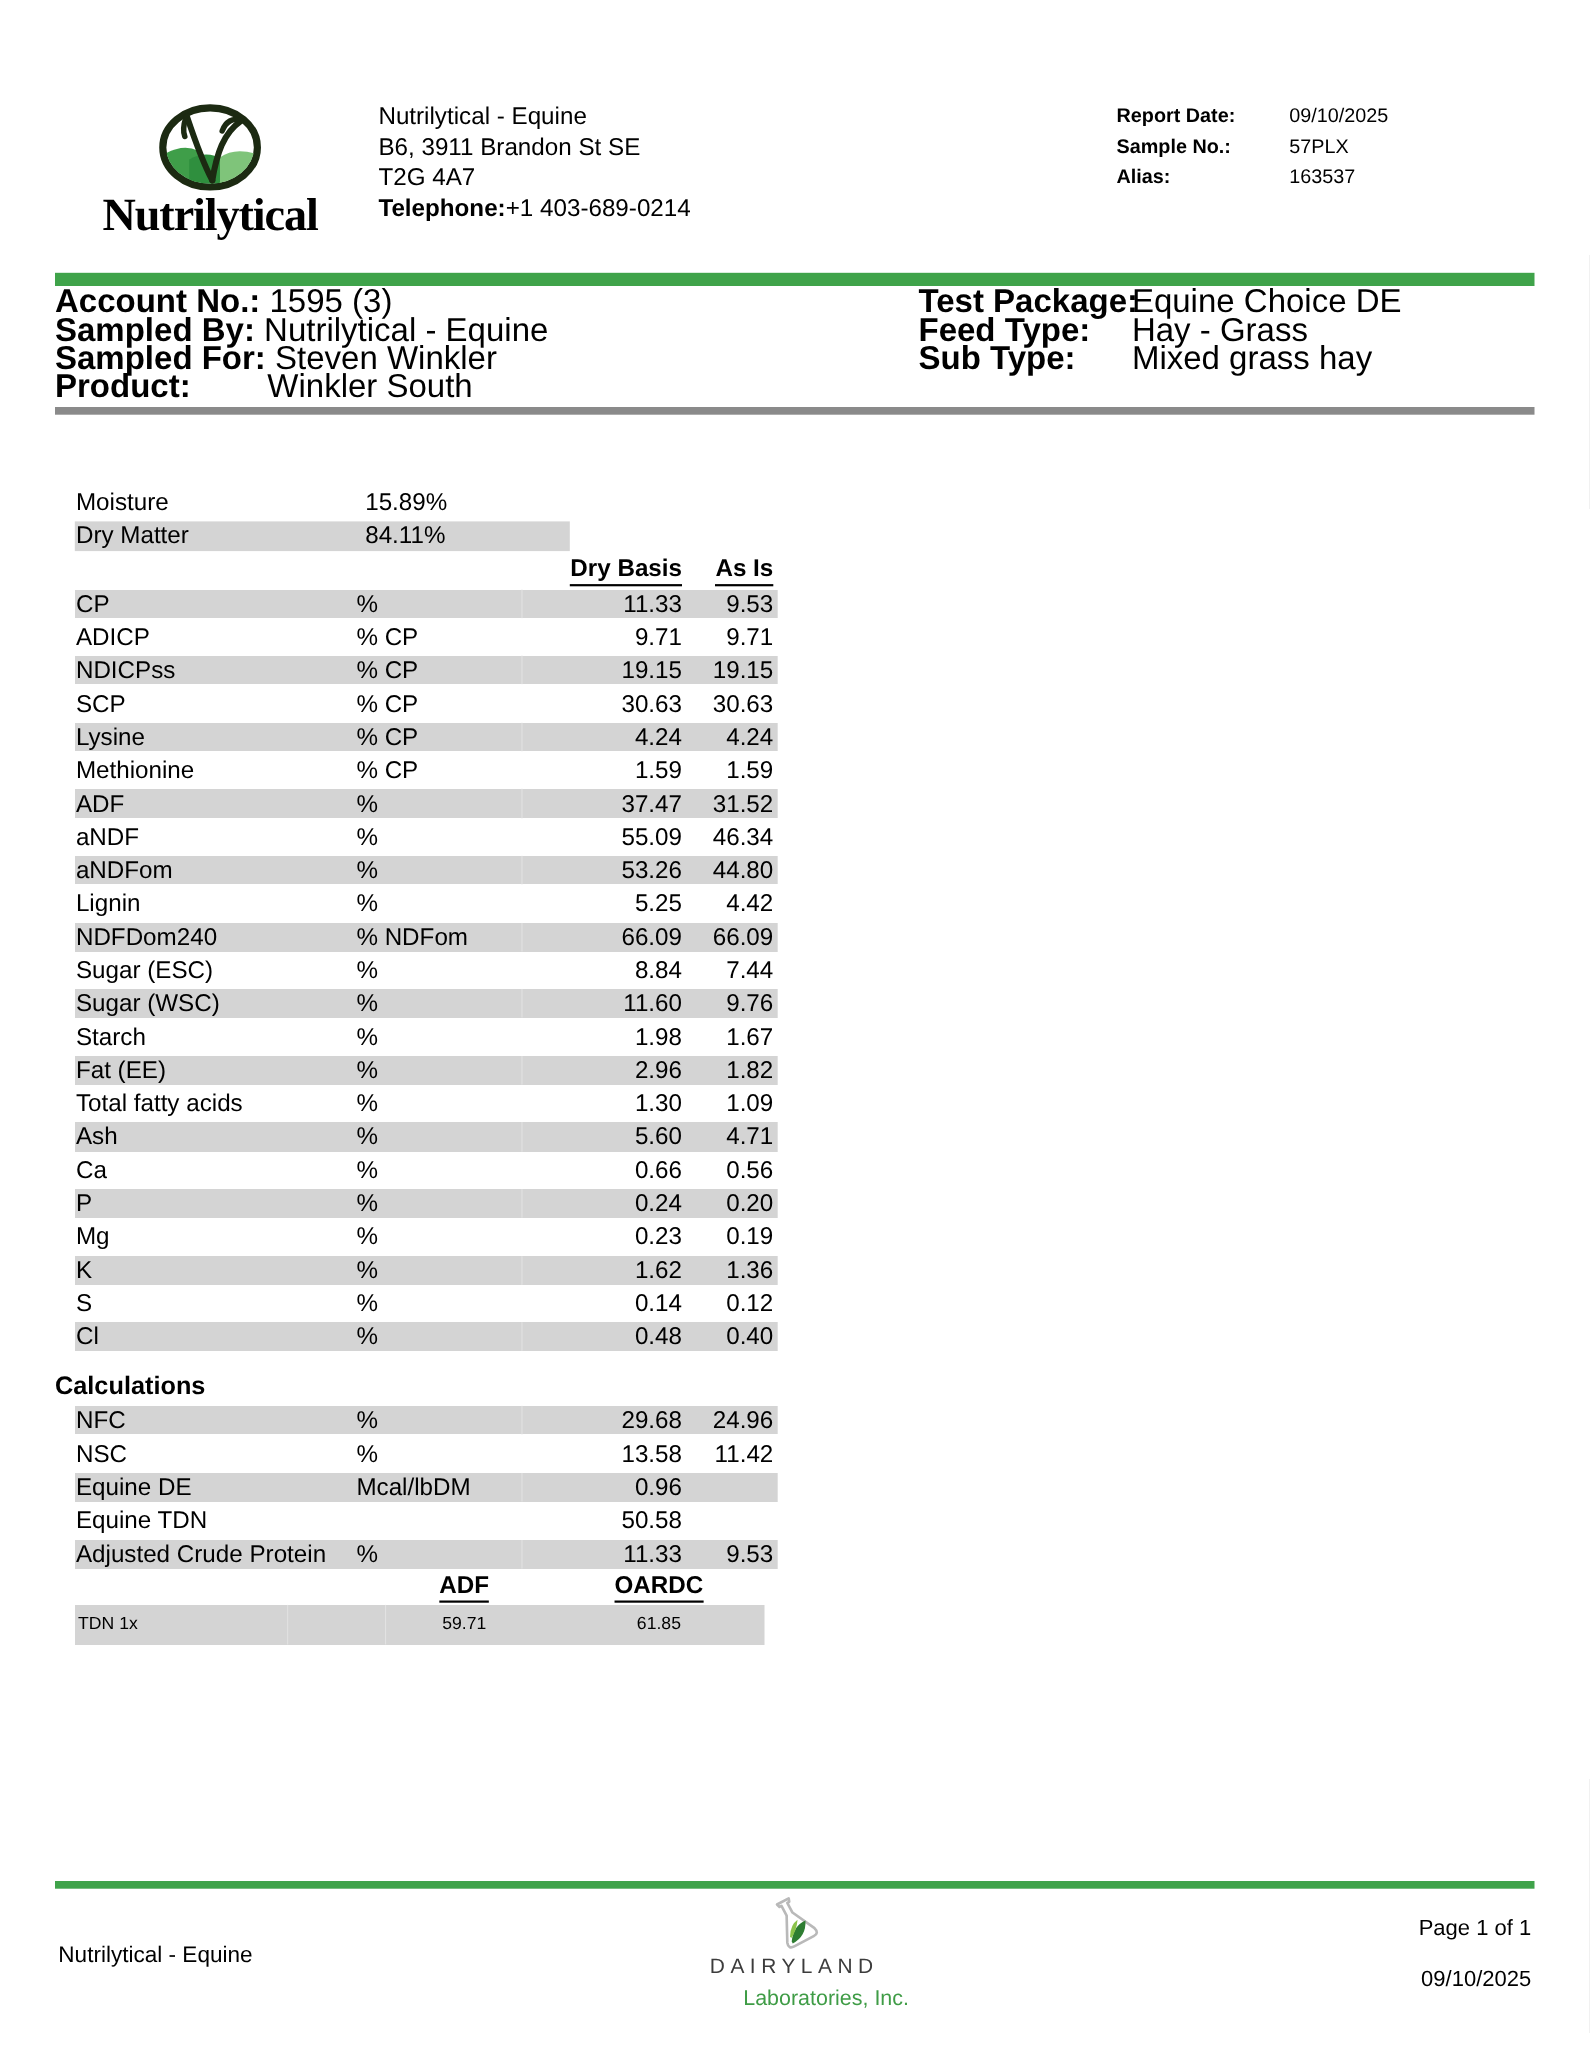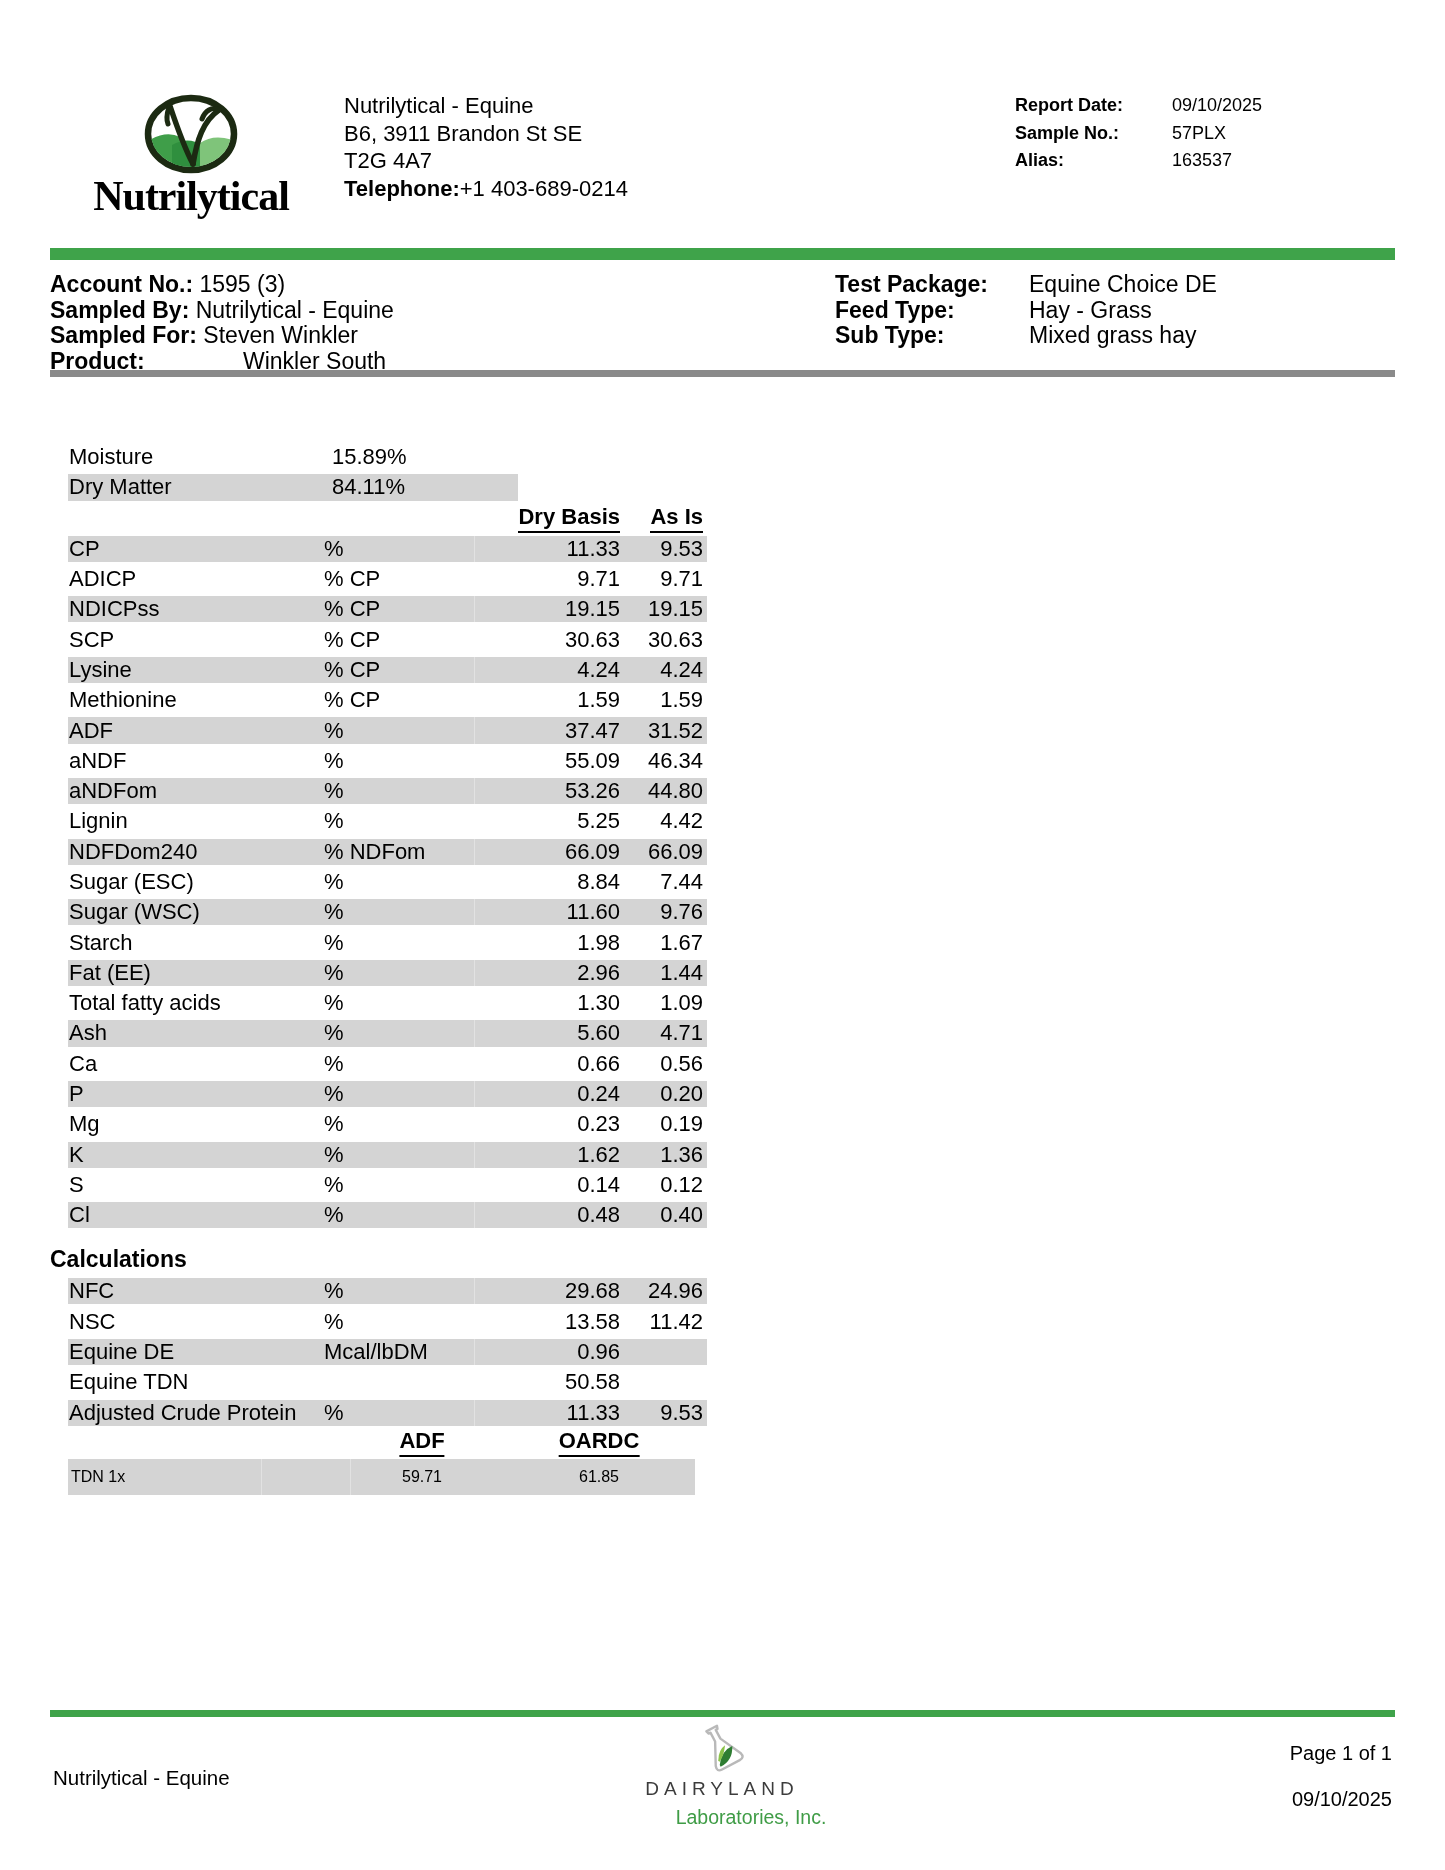--- a/index.html
+++ b/index.html
@@ -20,21 +20,21 @@
   .addr b { font-weight:bold; }
   .repinfo { position:absolute; left:1015px; top:92px; font-size:18px; line-height:27.5px; }
   .repinfo .rrow { display:flex; }
   .repinfo .rlab { font-weight:bold; width:157px; }
 
   
   .greenbar { position:absolute; left:50px; width:1345px; background:#3fa34a; }
   .graybar  { position:absolute; left:50px; width:1345px; background:#8a8a8a; }
 
   
-  .samp { position:absolute; top:272px; font-size:23px; line-height:25.5px; }
+  .samp { position:absolute; top:262px; font-size:30px; line-height:25.5px; }
   .samp.left  { left:50px; }
   .samp.right { left:835px; }
   .samp .line { white-space:nowrap; }
   .samp b { font-weight:bold; }
   .samp .lab-w { display:inline-block; width:193px; font-weight:bold; }
   .samp.right .lab-r { display:inline-block; width:194px; font-weight:bold; }
 
   
   .tbl { position:absolute; left:68px; top:442px; width:639px; }
   .trow {
@@ -249,21 +249,21 @@
         <div class="trow">
           <span class="c-lab">Starch</span>
           <span class="c-unit">%</span>
           <span class="c-dry">1.98</span>
           <span class="c-asis">1.67</span>
         </div>
         <div class="trow gray">
           <span class="c-lab">Fat (EE)</span>
           <span class="c-unit">%</span>
           <span class="c-dry">2.96</span>
-          <span class="c-asis">1.44</span>
+          <span class="c-asis">1.82</span>
         </div>
         <div class="trow">
           <span class="c-lab">Total fatty acids</span>
           <span class="c-unit">%</span>
           <span class="c-dry">1.30</span>
           <span class="c-asis">1.09</span>
         </div>
         <div class="trow gray">
           <span class="c-lab">Ash</span>
           <span class="c-unit">%</span>

